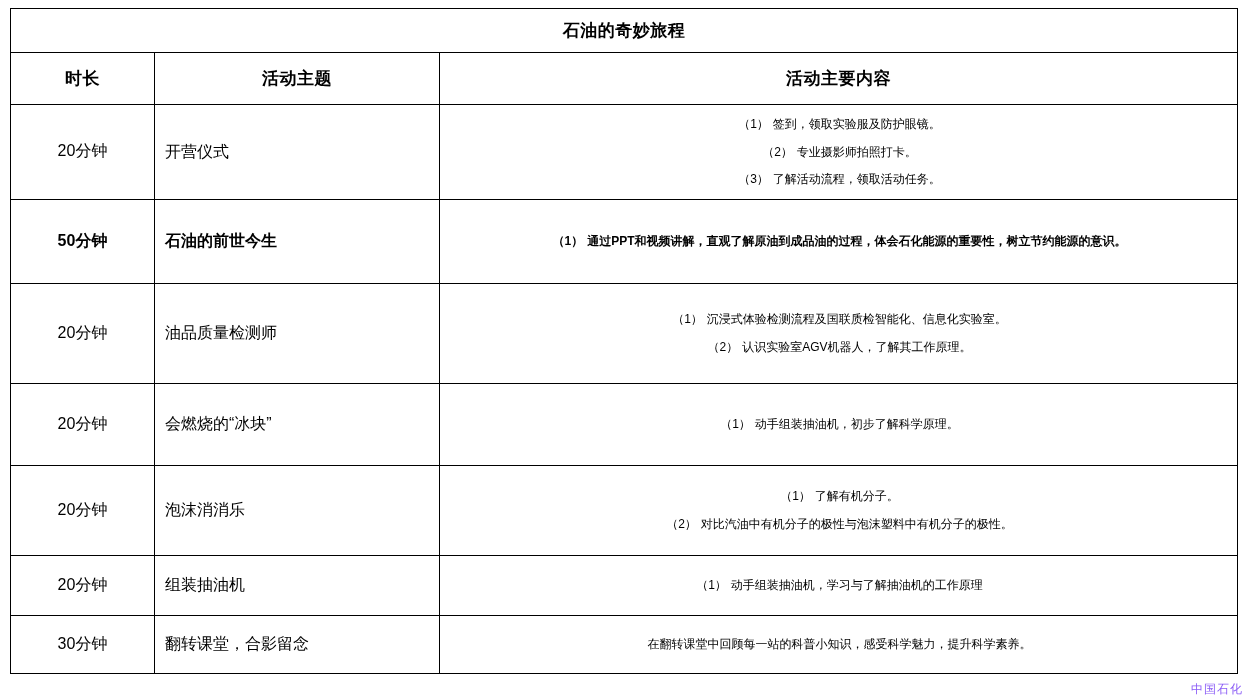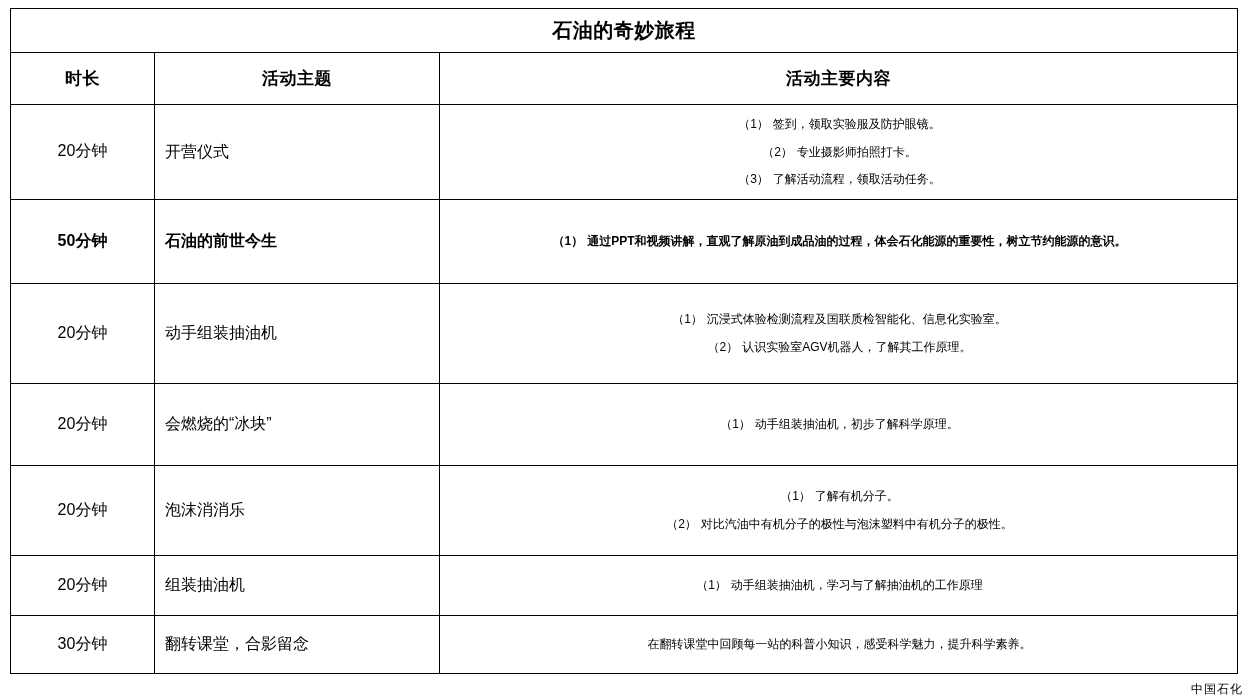--- a/index.html
+++ b/index.html
@@ -27,21 +27,21 @@
     table-layout: fixed;
   }
   table.schedule td {
     border: 1px solid #000000;
     vertical-align: middle;
     box-sizing: border-box;
   }
   .title-cell {
     text-align: center;
     font-weight: bold;
-    font-size: 20px;
+    font-size: 17px;
     height: 44px;
     padding: 6px 4px;
     letter-spacing: 0.5px;
   }
   .head-cell {
     text-align: center;
     font-weight: bold;
     font-size: 17px;
     height: 52px;
     padding: 6px 4px;
@@ -86,21 +86,21 @@
   .row-tall-4 { height: 82px; }
   .row-tall-5 { height: 90px; }
   .row-tall-6 { height: 60px; }
   .row-tall-7 { height: 58px; }
 
   .corner-mark {
     position: absolute;
     right: 4px;
     bottom: 0px;
     font-size: 12px;
-    color: #000000;
+    color: #8b5cf6;
     letter-spacing: 1px;
   }
 </style>
 </head>
 <body>
 
 <div class="page">
 
   <table class="schedule">
     <colgroup>
@@ -131,21 +131,21 @@
       <tr class="row-tall-2">
         <td class="dur-cell">50分钟</td>
         <td class="topic-cell">石油的前世今生</td>
         <td class="content-cell">
           <span class="line"><span class="idx">（1）</span><span>通过PPT和视频讲解，直观了解原油到成品油的过程，体会石化能源的重要性，树立节约能源的意识。</span></span>
         </td>
       </tr>
 
       <tr class="row-tall-3">
         <td class="dur-cell">20分钟</td>
-        <td class="topic-cell">动手组装抽油机</td>
+        <td class="topic-cell">油品质量检测师</td>
         <td class="content-cell">
           <span class="line"><span class="idx">（1）</span><span>沉浸式体验检测流程及国联质检智能化、信息化实验室。</span></span>
           <span class="line"><span class="idx">（2）</span><span>认识实验室AGV机器人，了解其工作原理。</span></span>
         </td>
       </tr>
 
       <tr class="row-tall-4">
         <td class="dur-cell">20分钟</td>
         <td class="topic-cell">会燃烧的“冰块”</td>
         <td class="content-cell">

